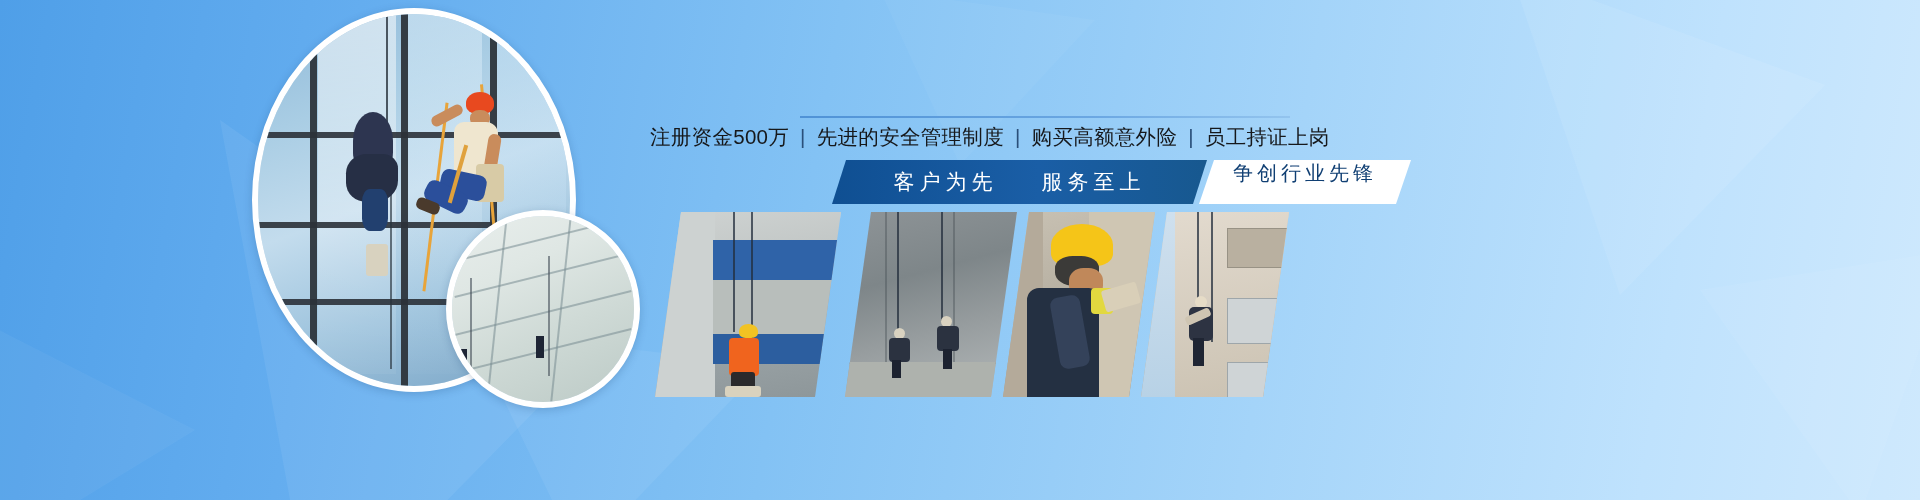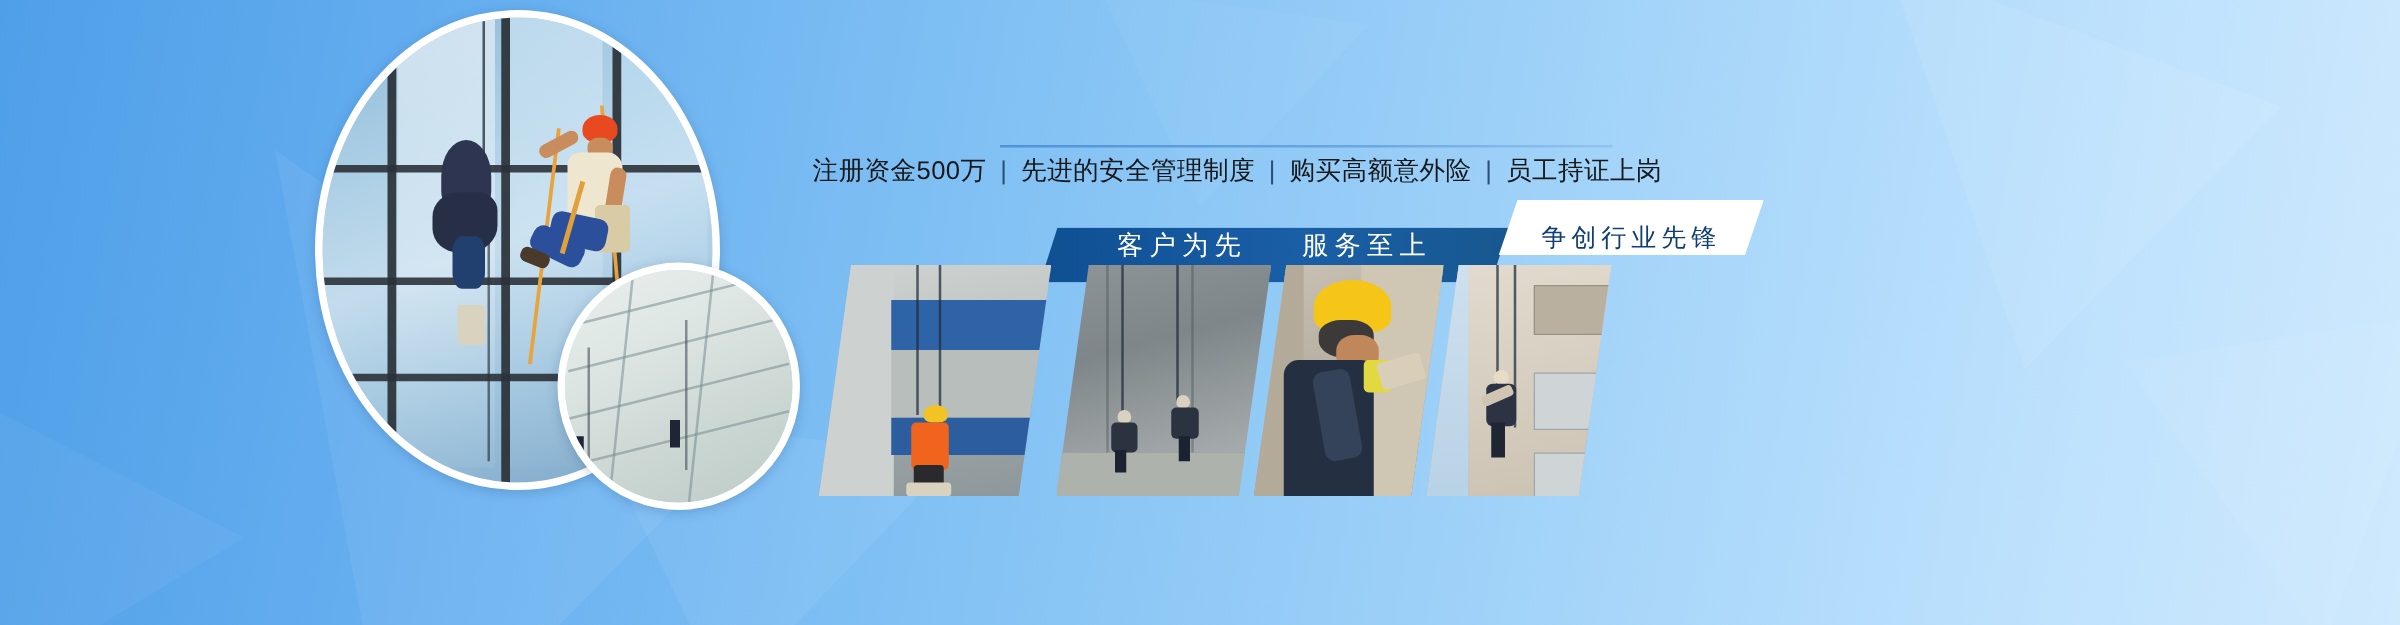--- a/index.html
+++ b/index.html
@@ -75,27 +75,27 @@
     color:#16181b;white-space:nowrap;font-weight:normal;
   }
   .subline .sep{color:#2a4f7a;padding:0 5px;font-weight:normal;}
 
   
   .ribbon{position:absolute;left:650px;top:160px;width:650px;height:44px;}
   .rb-dark{
     position:absolute;left:182px;top:0;width:375px;height:44px;
     background:linear-gradient(90deg,#0f4f92 0%,#1a5ea6 55%,#17588f 100%);
     clip-path:polygon(14px 0,100% 0,calc(100% - 14px) 100%,0 100%);
-    display:flex;align-items:flex-start;justify-content:center;gap:44px;margin-top:22px;
+    display:flex;align-items:center;justify-content:center;gap:44px;
   }
   .rb-light{
     position:absolute;left:549px;top:0;width:212px;height:44px;
     background:#ffffff;
     clip-path:polygon(15px 0,100% 0,calc(100% - 15px) 100%,0 100%);
-    display:flex;align-items:flex-end;justify-content:center;
+    display:flex;align-items:flex-start;justify-content:center;
   }
   .rb-txt-w{color:#fff;font-size:21px;letter-spacing:5px;font-weight:normal;white-space:nowrap;}
   .rb-txt-b{color:#103f73;font-size:20px;letter-spacing:4px;font-weight:normal;white-space:nowrap;}
 
   
   .strip{position:absolute;left:655px;top:212px;width:620px;height:185px;}
   .pane{
     position:absolute;top:0;height:185px;overflow:hidden;
     box-shadow:0 0 0 1px rgba(255,255,255,.35) inset;
   }

